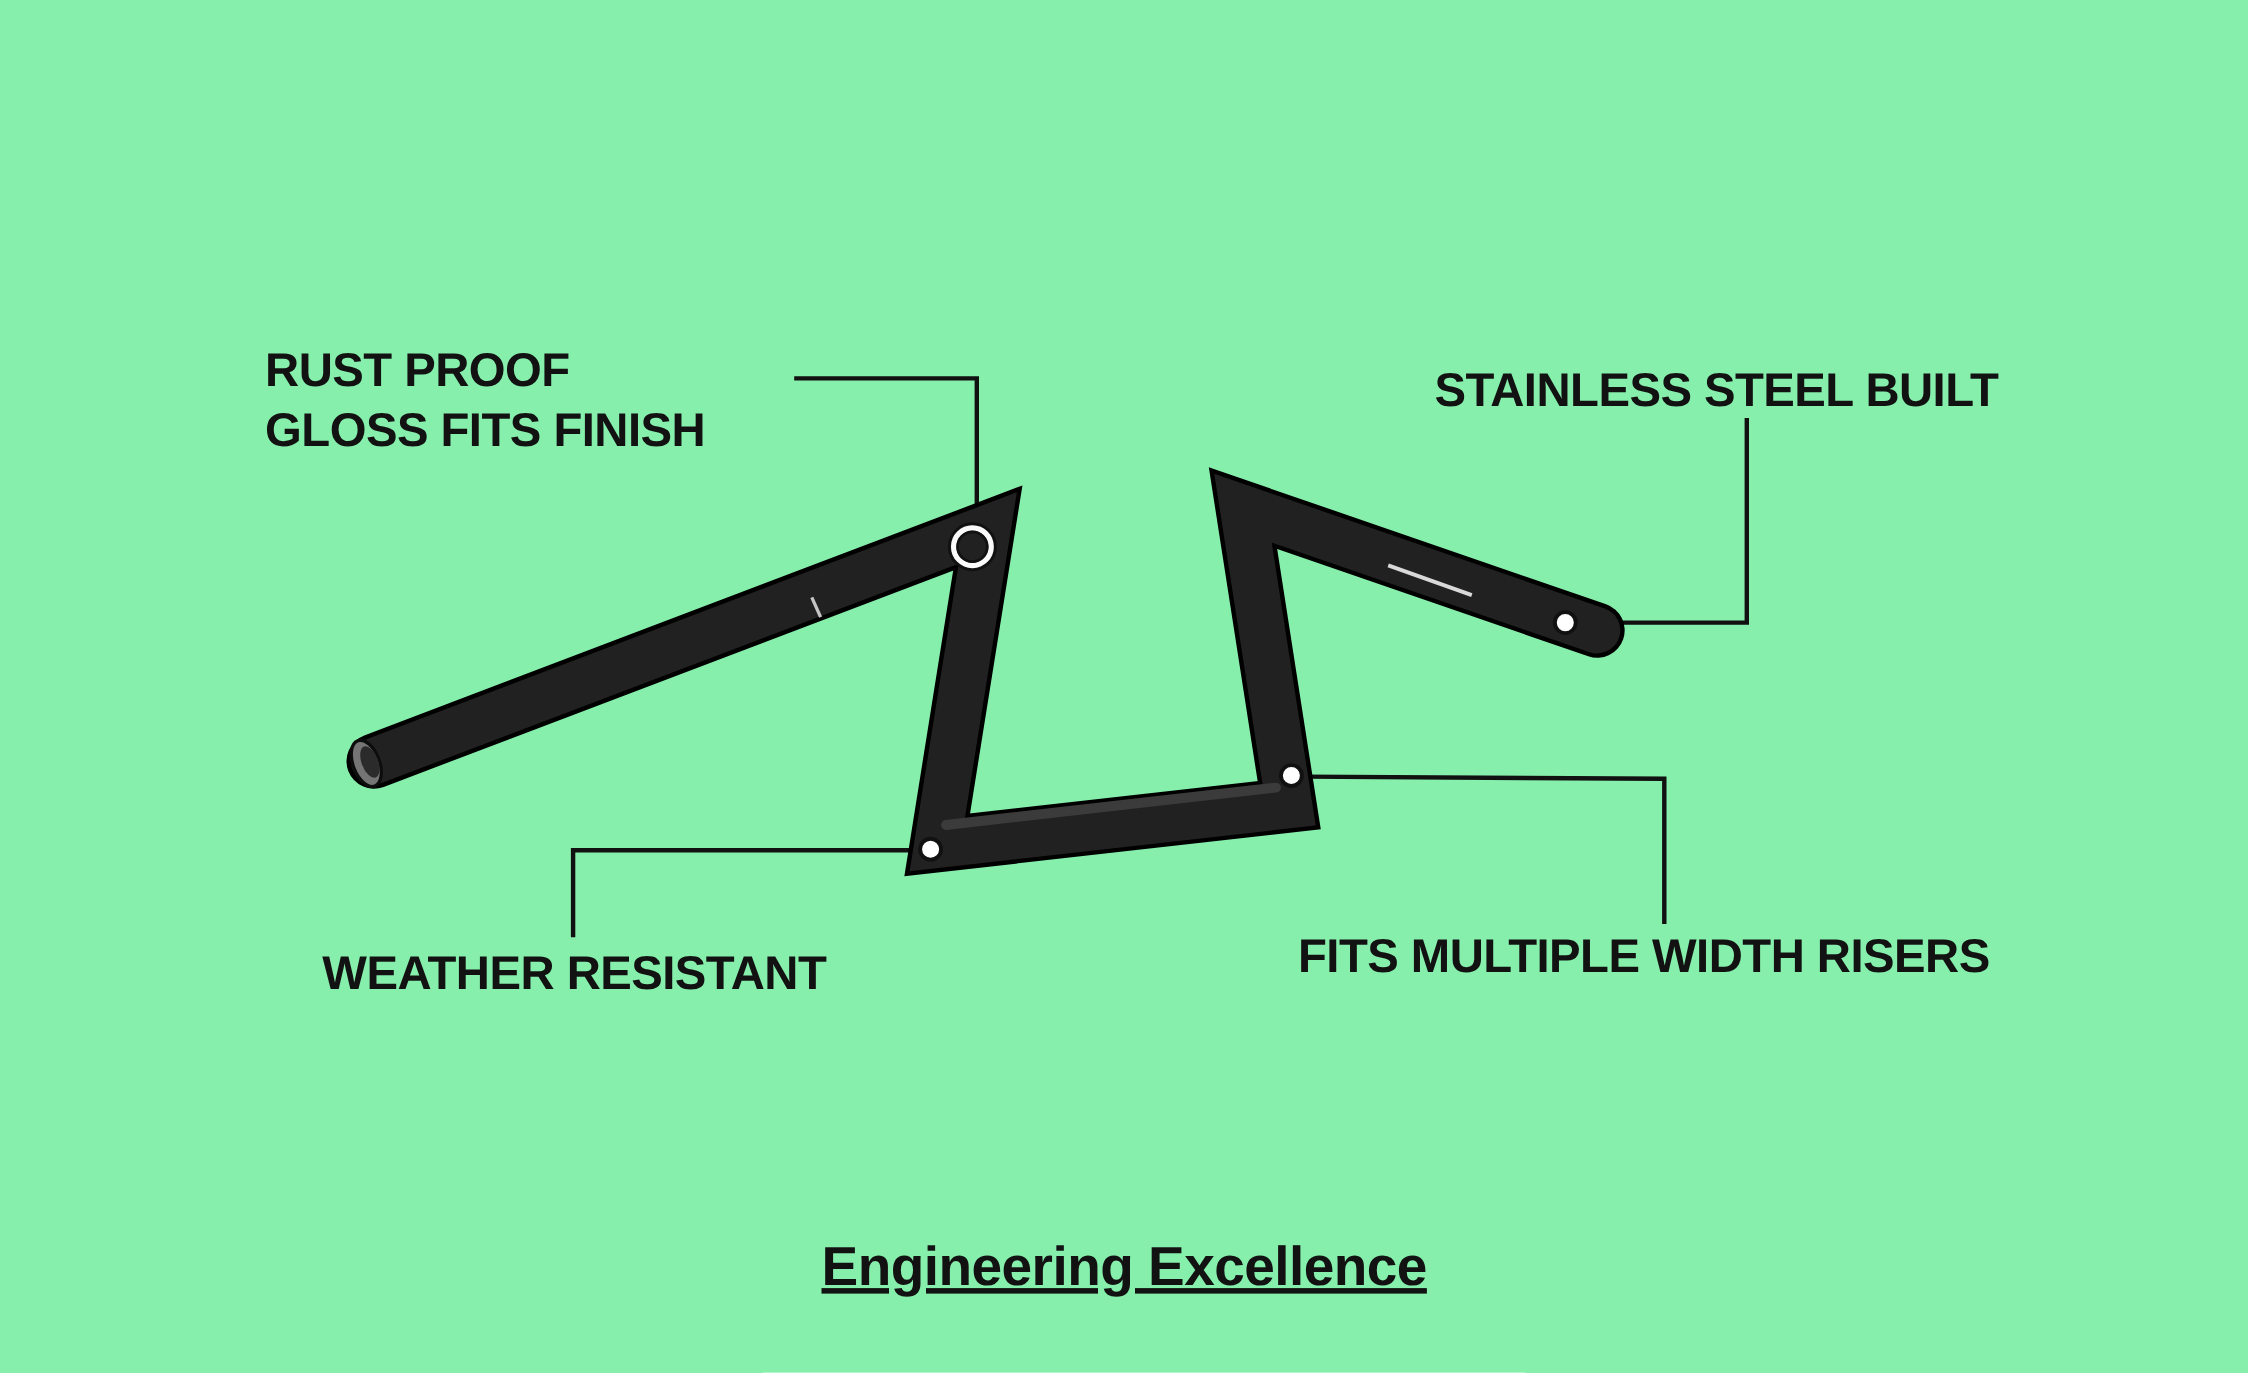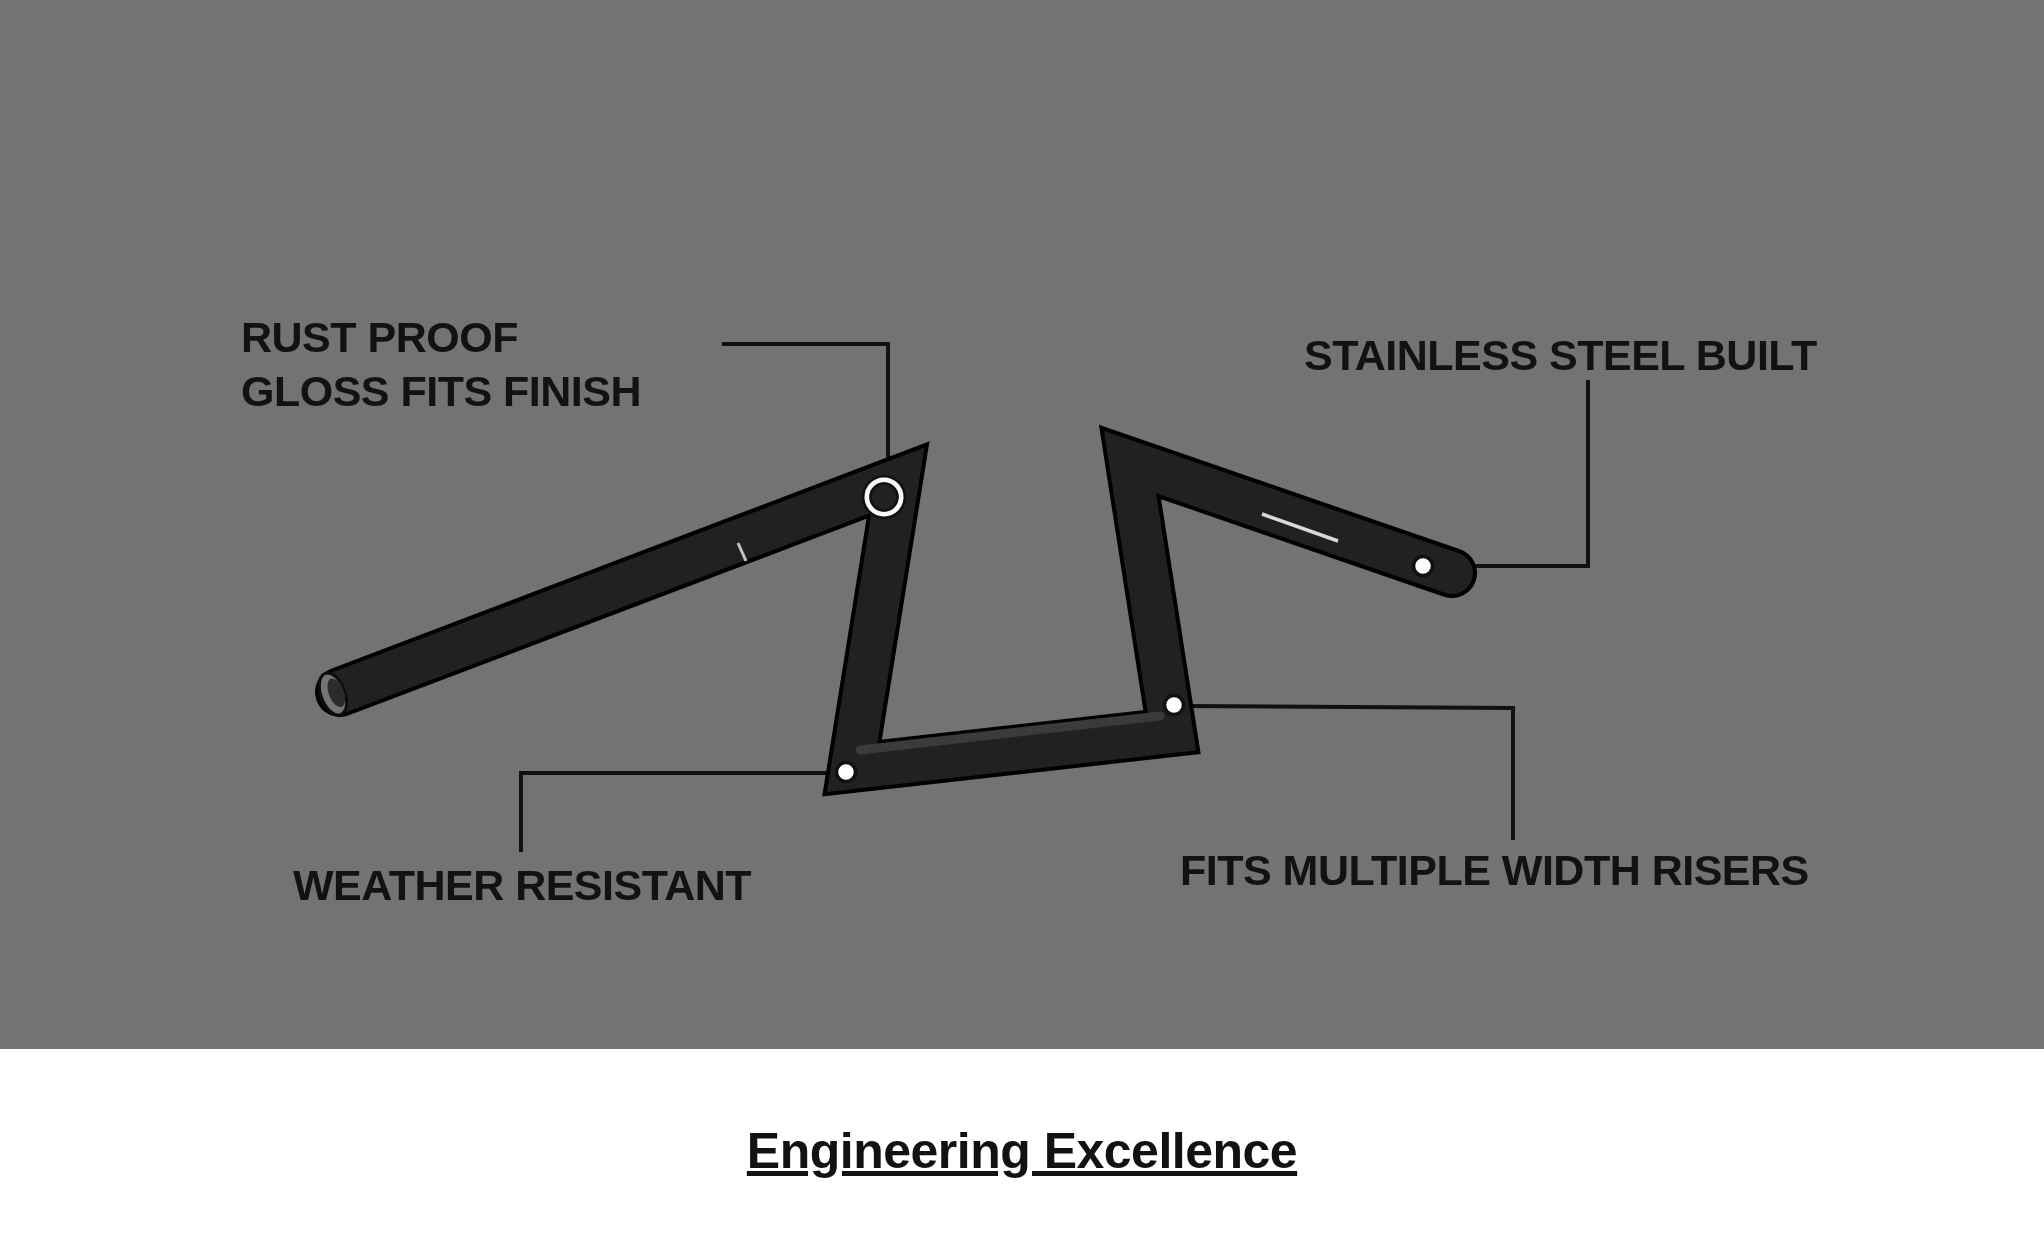--- a/index.html
+++ b/index.html
@@ -4,22 +4,22 @@
 <style>
   * { margin: 0; padding: 0; box-sizing: border-box; }
   html, body {
     width: 2044px; height: 1248px;
     background: #ffffff;
     font-family: "Liberation Sans", sans-serif;
     overflow: hidden;
   }
   .canvas {
     position: relative;
-    width: 2044px; height: 1049px;
-    background: #737373;
+    width: 2044px; height: 1248px;
+    background: #86efac;
   }
   svg.scene {
     position: absolute;
     left: 0; top: 0;
     width: 2044px; height: 1248px;
   }
   .callout-label {
     position: absolute;
     font-weight: 700;
     font-size: 43px;

